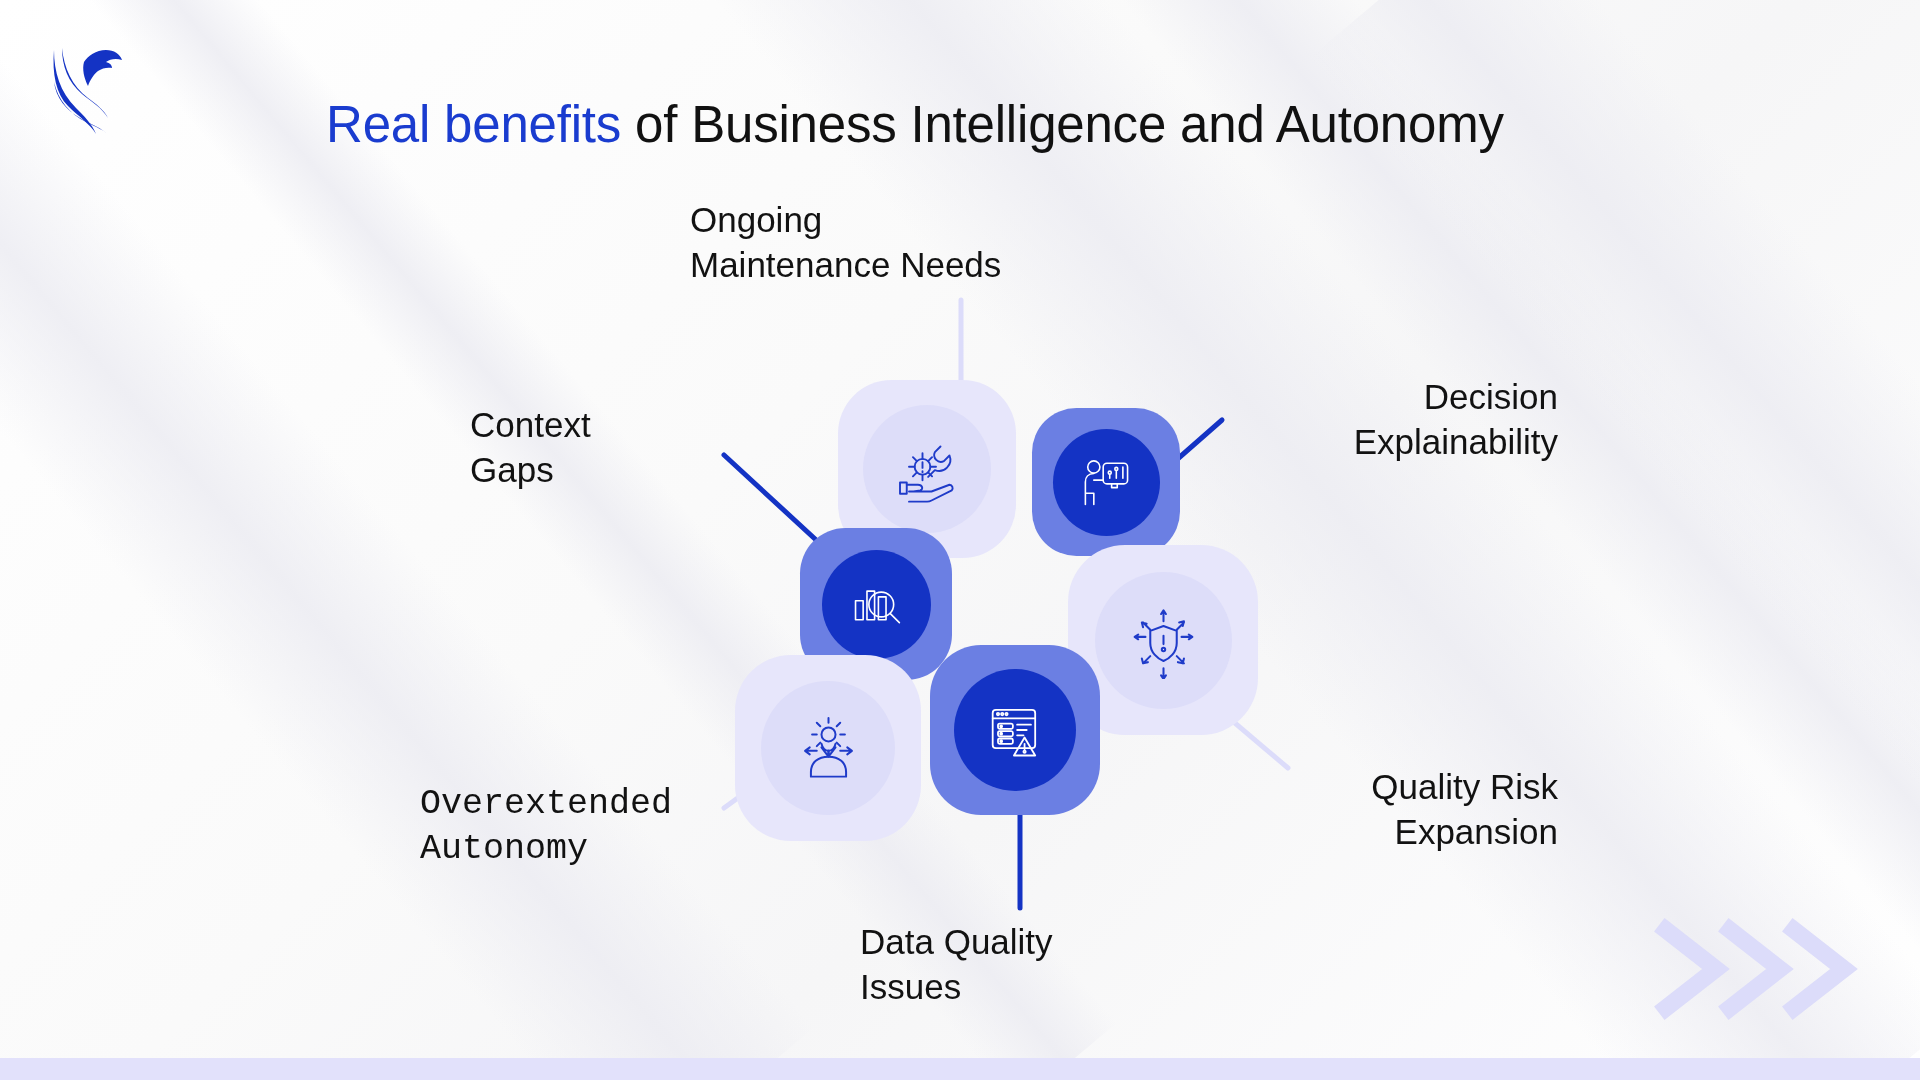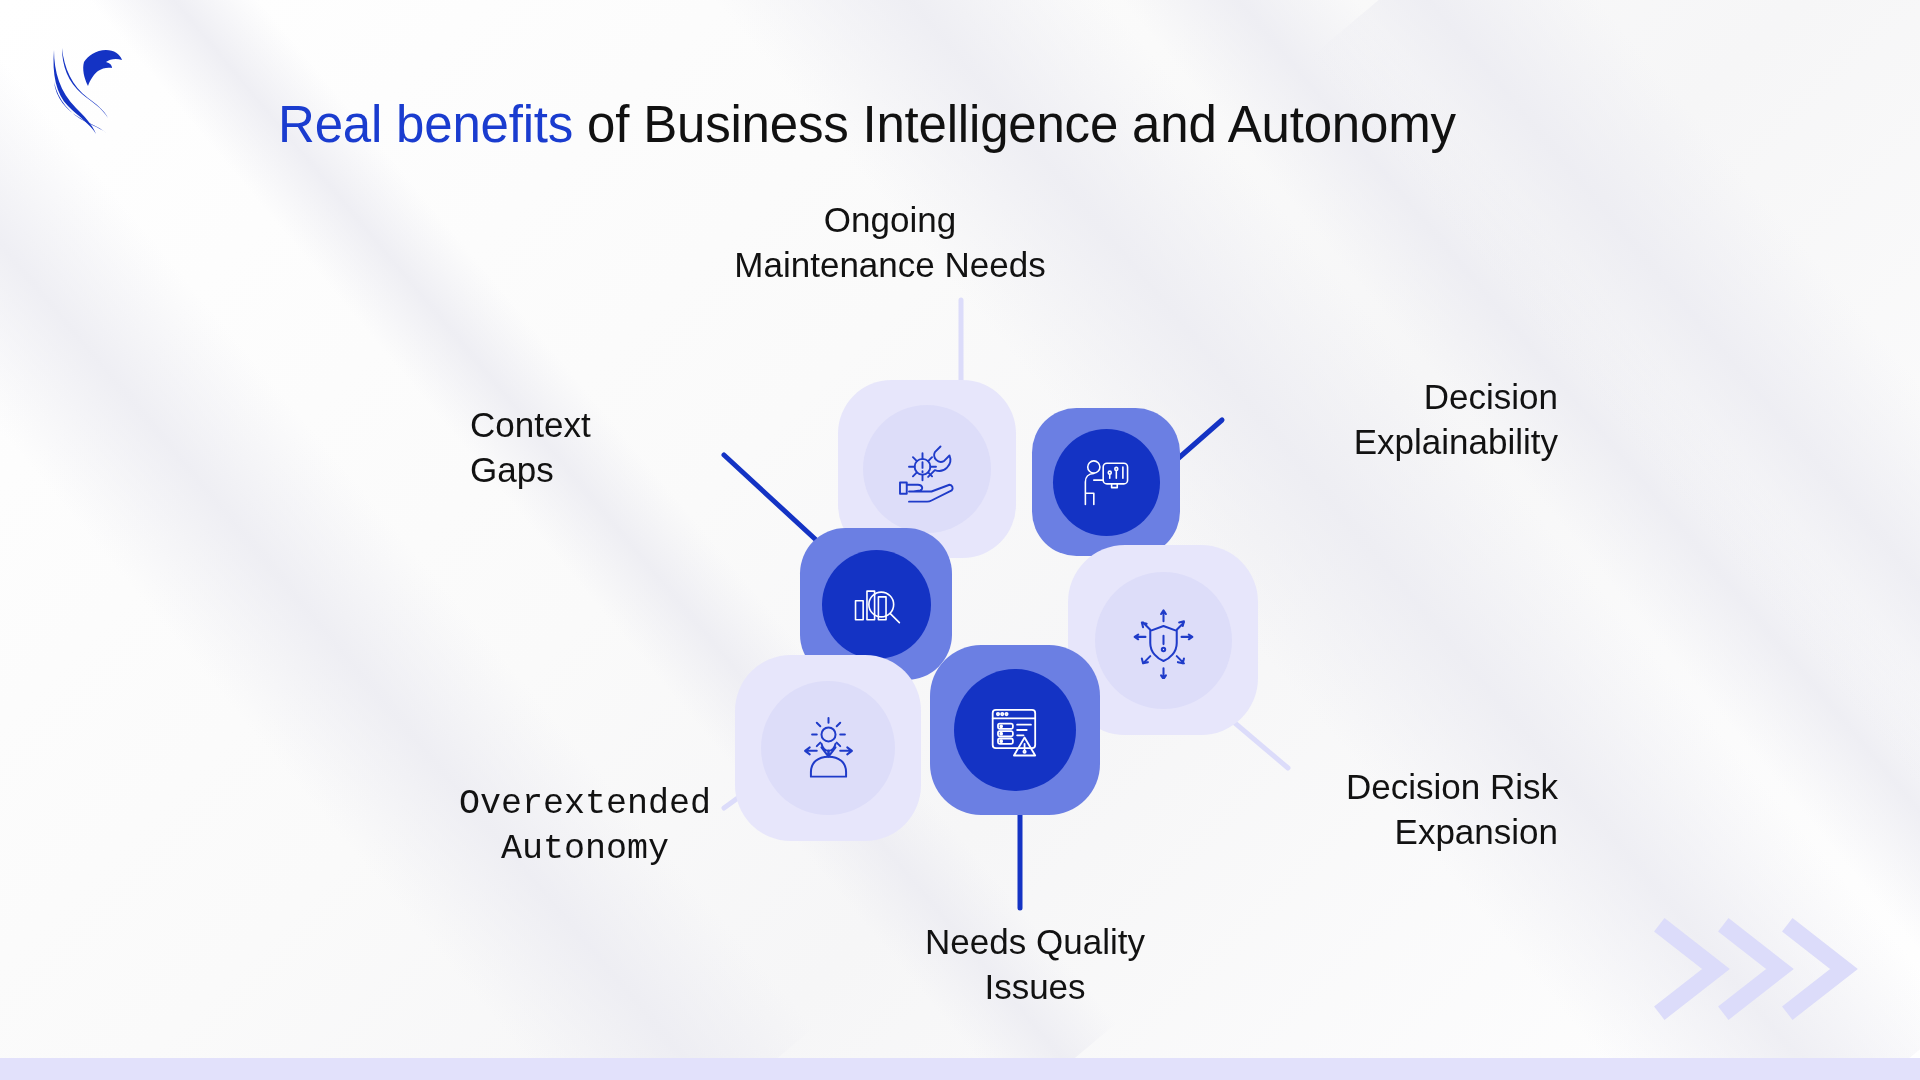--- a/index.html
+++ b/index.html
@@ -44,21 +44,21 @@
     position: absolute;
     left: 278px;
     top: 62px;
     font-size: 51px;
     line-height: 1.15;
     color: #111111;
     letter-spacing: -0.2px;
     white-space: nowrap;
     font-weight: 400;
   }
-  #title .accent { color: #1a3ccf; }
+  #title .accent { color: #1a3ccf; margin-left: 48px; }
 
   
   #stage {
     position: absolute;
     left: 0;
     top: 0;
     width: 1920px;
     height: 1080px;
   }
 
@@ -104,21 +104,21 @@
   .label {
     position: absolute;
     font-size: 35px;
     line-height: 1.28;
     color: #121212;
     white-space: pre-line;
     font-weight: 400;
   }
   .label.align-right  { text-align: left; }
   .label.align-left   { text-align: right; }
-  .label.align-center { text-align: center; }
+  .label.align-center { }
 
   
   #chevrons {
     position: absolute;
     right: 48px;
     bottom: 56px;
     width: 220px;
     height: 110px;
   }
 
@@ -265,27 +265,27 @@
     </svg>
             </span>
           </div>
         </div>
       </div>
     <div id="labels">
         <div class="label align-center" style="left: 690px; top: 198px; width: 400px;">Ongoing
 Maintenance Needs</div>
         <div class="label align-left" style="left: 1228px; top: 375px; width: 330px;">Decision
 Explainability</div>
-        <div class="label align-left" style="left: 1228px; top: 765px; width: 330px;">Decision Risk
+        <div class="label align-left" style="left: 1228px; top: 765px; width: 330px;">Quality Risk
 Expansion</div>
         <div class="label align-right" style="left: 470px; top: 403px; width: 250px;">Context
 Gaps</div>
         <div class="label align-center" style="left: 420px; top: 782px; width: 330px; font-family: Liberation Mono, monospace;">Overextended
 Autonomy</div>
-        <div class="label align-center" style="left: 860px; top: 920px; width: 350px;">Needs Quality
+        <div class="label align-center" style="left: 860px; top: 920px; width: 350px;">Data Quality
 Issues</div>
       </div>
   </div>
 
   <div id="chevrons">
     <svg viewBox="0 0 220 110" width="220" height="110" aria-hidden="true">
       <g fill="none" stroke="#dcdcfa" stroke-width="17" stroke-linecap="square">
         <polyline points="14,16 64,55 14,94"></polyline>
         <polyline points="78,16 128,55 78,94"></polyline>
         <polyline points="142,16 192,55 142,94"></polyline>

